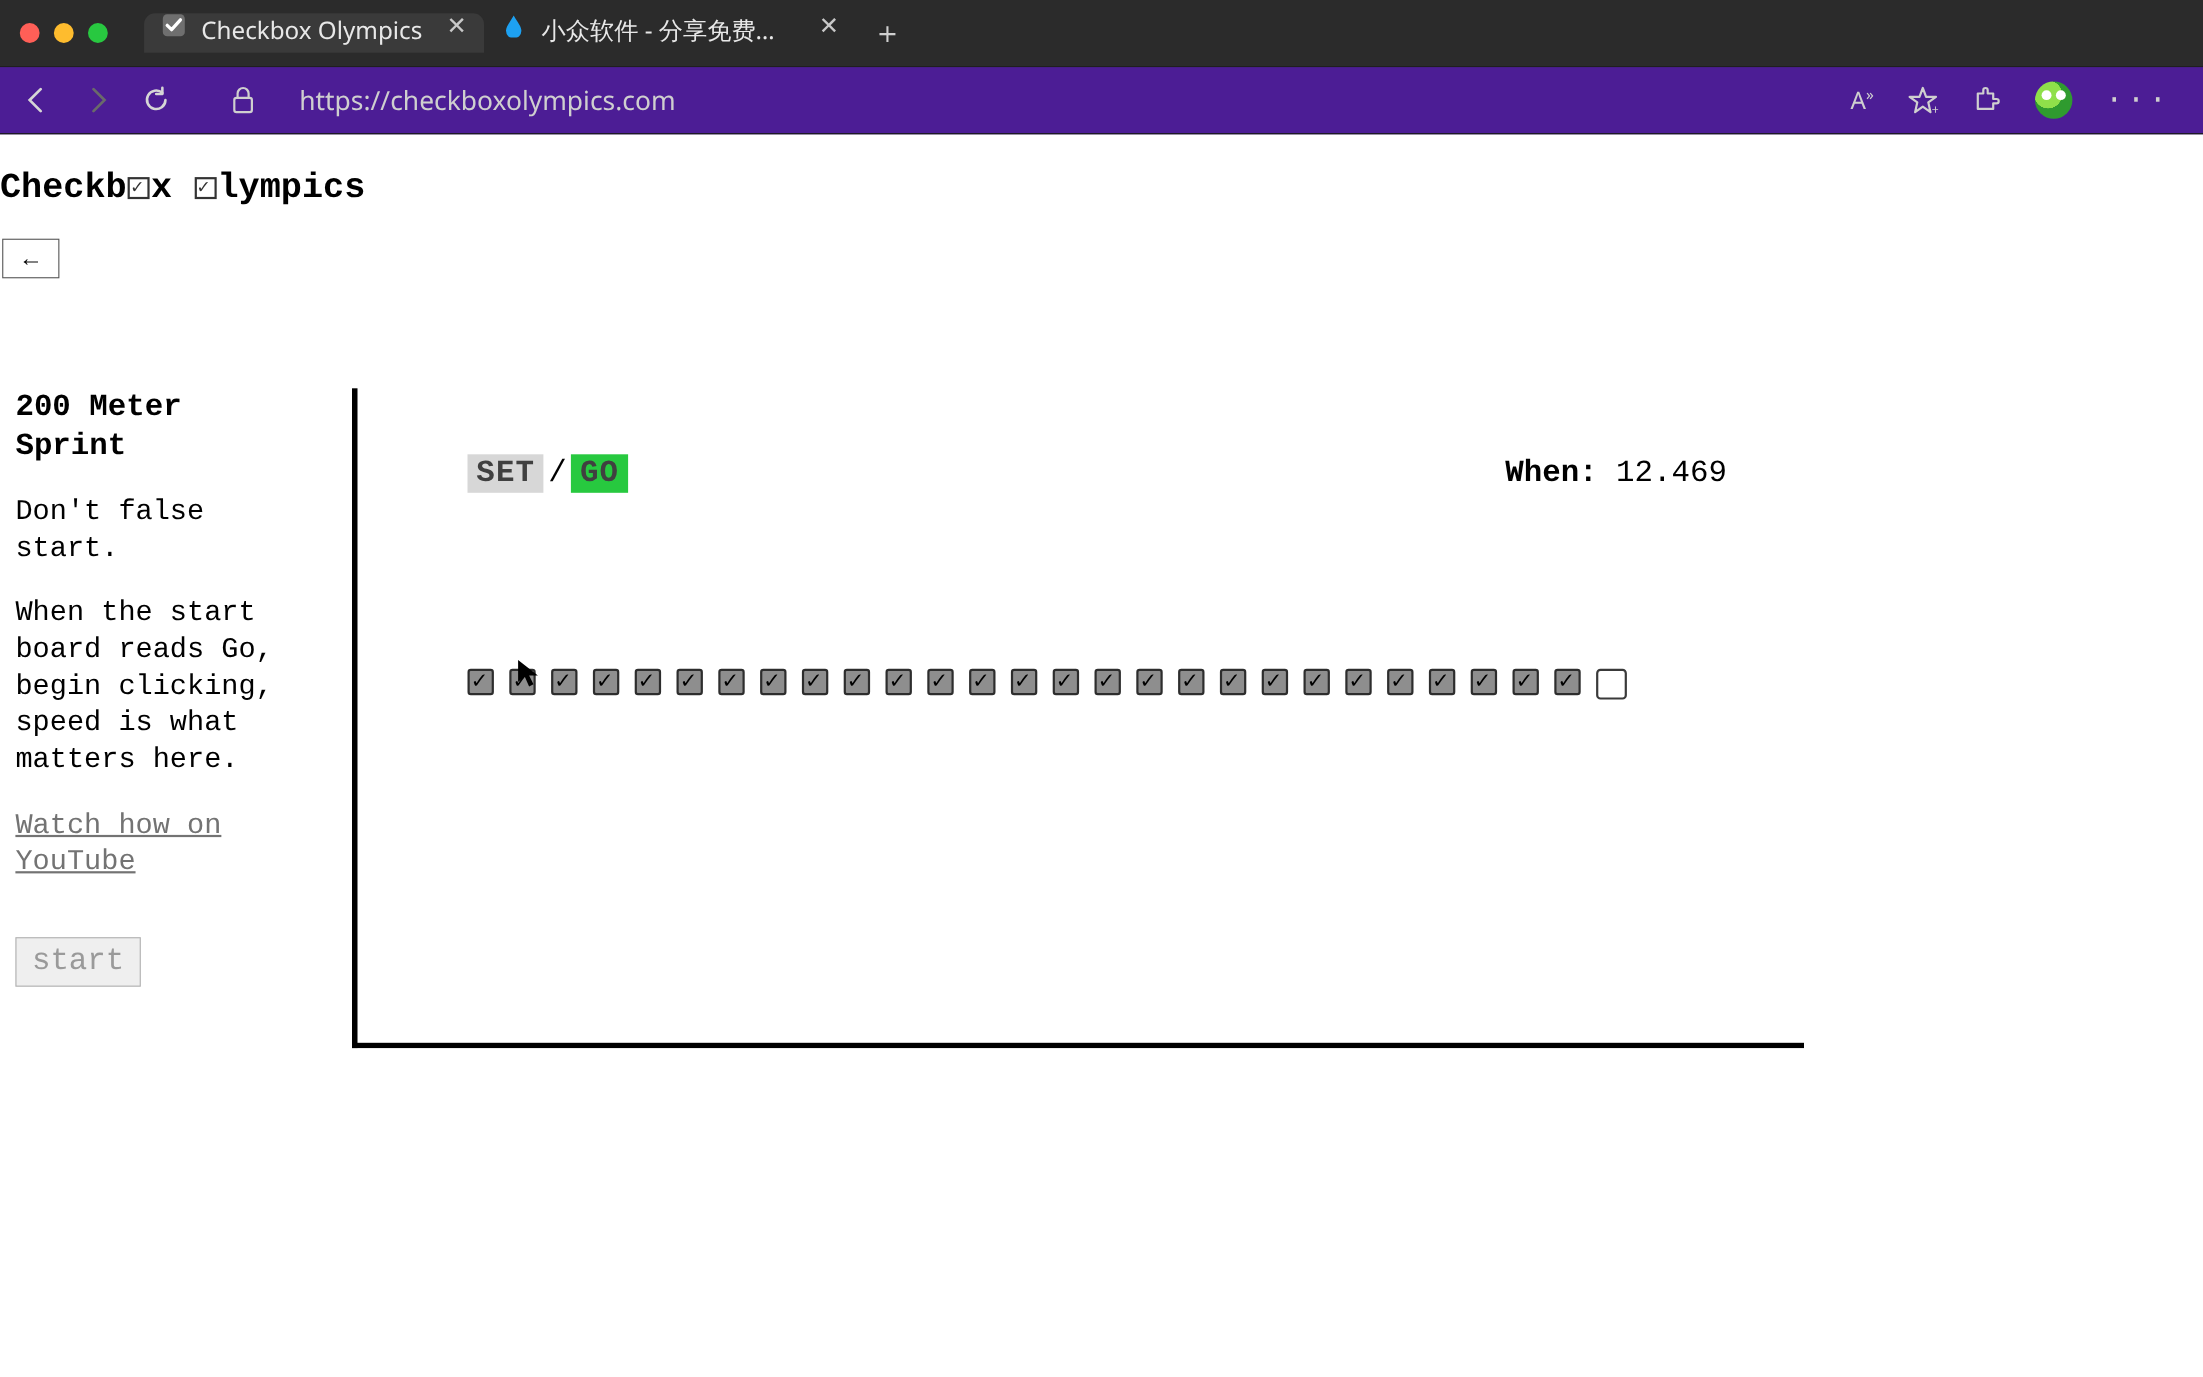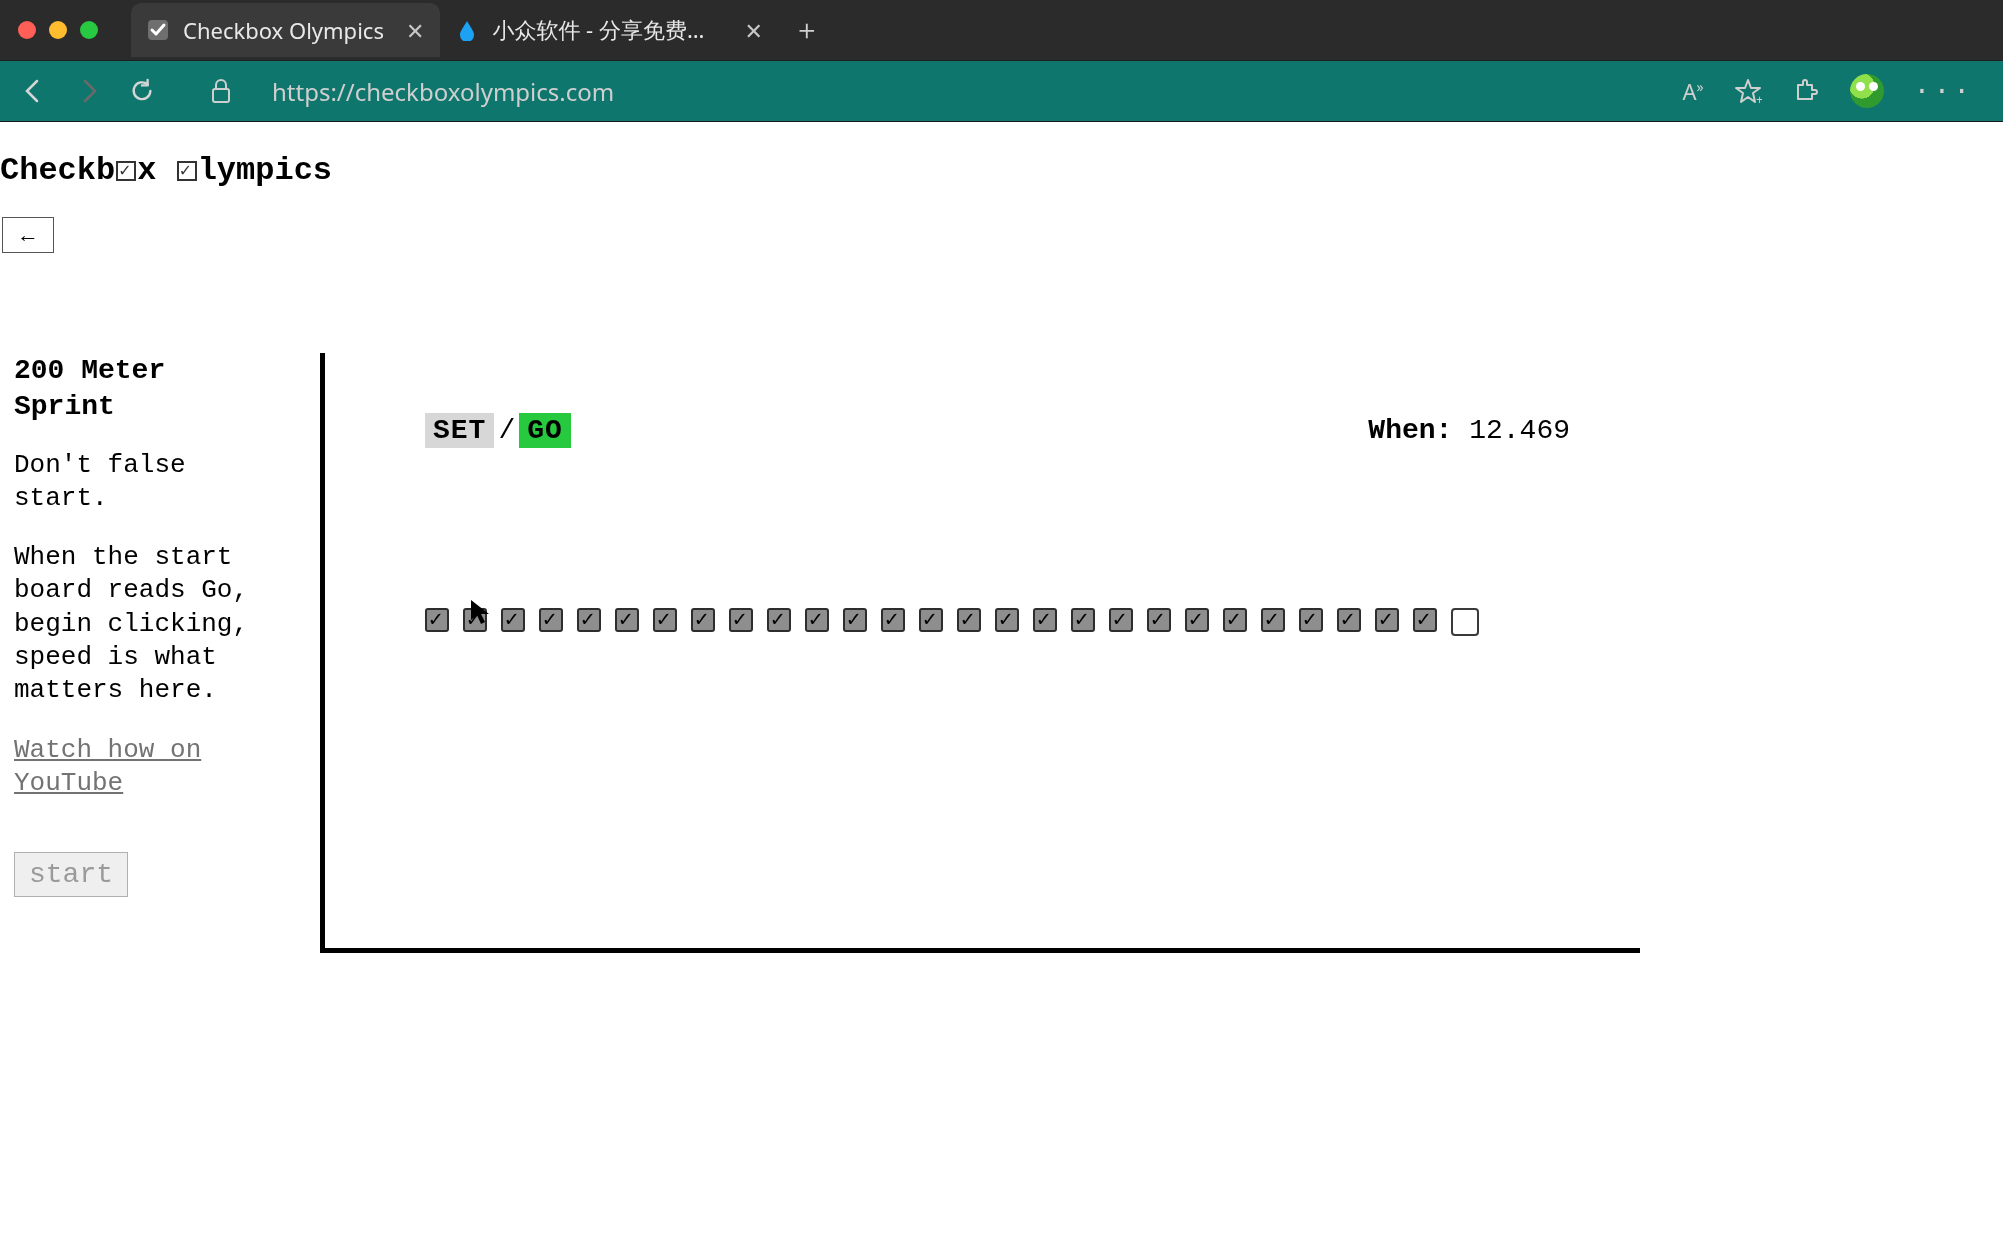--- a/index.html
+++ b/index.html
@@ -7,27 +7,27 @@
 
     
     .browser-chrome { background: #2b2b2b; }
     .titlebar { display: flex; align-items: center; height: 60px; padding-left: 18px; gap: 13px; }
     .traffic { display: flex; gap: 13px; }
     .traffic .dot { width: 18px; height: 18px; border-radius: 50%; }
     .dot-red { background: #ff5f57; }
     .dot-yellow { background: #febc2e; }
     .dot-green { background: #28c840; }
     .tabs { display: flex; align-items: center; gap: 0; margin-left: 20px; }
-    .tab { display: flex; align-items: center; gap: 14px; height: 54px; padding: 13px 16px; border-radius: 10px 10px 0 0; color: #e8e8e8; font-family: system-ui, sans-serif; font-size: 22px; max-width: 360px; }
+    .tab { display: flex; align-items: flex-start; gap: 14px; height: 36px; padding: 0 16px; border-radius: 10px 10px 0 0; color: #e8e8e8; font-family: system-ui, sans-serif; font-size: 22px; max-width: 360px; }
     .tab.active { background: #3a3a3a; }
     .tab .favicon { width: 22px; height: 22px; display:flex; align-items:center; justify-content:center; }
     .tab .close { color: #c8c8c8; font-size: 22px; margin-left: 8px; line-height:1; }
     .newtab { width: 36px; height:36px; display:flex; align-items:center; justify-content:center; color:#cfcfcf; font-size:28px; margin-left: 10px; }
 
-    .addrbar { display:flex; align-items:center; height: 62px; padding: 0 20px; gap: 24px; background:#0f766e; border-top:1px solid #1f1f1f; border-bottom:1px solid #1a1a1a;}
+    .addrbar { display:flex; align-items:center; height: 62px; padding: 0 20px; gap: 24px; background:#4c1d95; border-top:1px solid #1f1f1f; border-bottom:1px solid #1a1a1a;}
     .nav-arrows { display:flex; align-items:center; gap: 26px; }
     .nav-btn { width:28px;height:28px;display:flex;align-items:center;justify-content:center; color:#8d8d8d;}
     .nav-btn.forward { color:#5c5c5c;}
     .reload { color:#d6d6d6;}
     .lock-icon { color:#cfcfcf; margin-left:30px;}
     .url { color:#cfcfcf; font-family: system-ui, sans-serif; font-size: 24px; margin-left: 16px; flex:1;}
     .right-icons { display:flex; align-items:center; gap: 30px; color:#cfcfcf; margin-right: 10px;}
     .avatar-ico { width:34px;height:34px;border-radius:50%; background: radial-gradient(circle at 35% 35%, #8fe04a 0 40%, #2f9b2f 41% 100%); position:relative;}
     .avatar-ico::before,.avatar-ico::after{content:'';position:absolute;top:8px;width:9px;height:9px;border-radius:50%;background:#fff;}
     .avatar-ico::before{left:6px;} .avatar-ico::after{right:6px;}
@@ -46,21 +46,21 @@
     .sidebar h2 { font-size: 28px; font-weight: bold; margin-bottom: 24px;}
     .sidebar p { margin-bottom: 26px; }
     .sidebar a { color: #1a0dab; text-decoration: underline; }
     .ready-btn { font-family: inherit; font-size: 28px; padding: 6px 14px; background:#efefef; border:1px solid #b0b0b0; color:#9a9a9a; cursor:pointer; margin-top: 26px;}
 
     .arena-wrap { margin-left: 40px; }
     .arena { width: 1320px; height: 600px; border-left: 5px solid #000; border-bottom: 5px solid #000; position:relative; padding: 60px 70px 0 100px; }
 
     .status-row { display:flex; justify-content:space-between; align-items:center; font-size: 28px; }
     .badges { display:flex; align-items:center; gap:0; font-weight:bold;}
-    .badge { padding: 2px 8px; color:#000000; letter-spacing:1px;}
+    .badge { padding: 2px 8px; color:#404040; letter-spacing:1px;}
     .badge-set { background:#d7d7d7;} 
     .badge-sep { color:#000; padding: 0 4px; font-weight:normal;}
     .badge-go { background:#27c93f;font-family:Liberation Mono, monospace;}
     .timer { font-size: 28px; }
     .timer .label { font-weight:bold;}
 
     .check-grid { margin-top: 160px; }
     .check-row { display:flex; gap: 14px; flex-wrap:wrap; max-width: 1100px;}
     .chk { width:24px; height:24px; border:2.5px solid #2d2d2d; background:#8e8e8e; position:relative; cursor:pointer; border-radius:3px;}
     .chk.checked::after{ content:'✓'; position:absolute; left:2px; top:-4px; font-size:22px; font-weight:bold; color:#000;}

